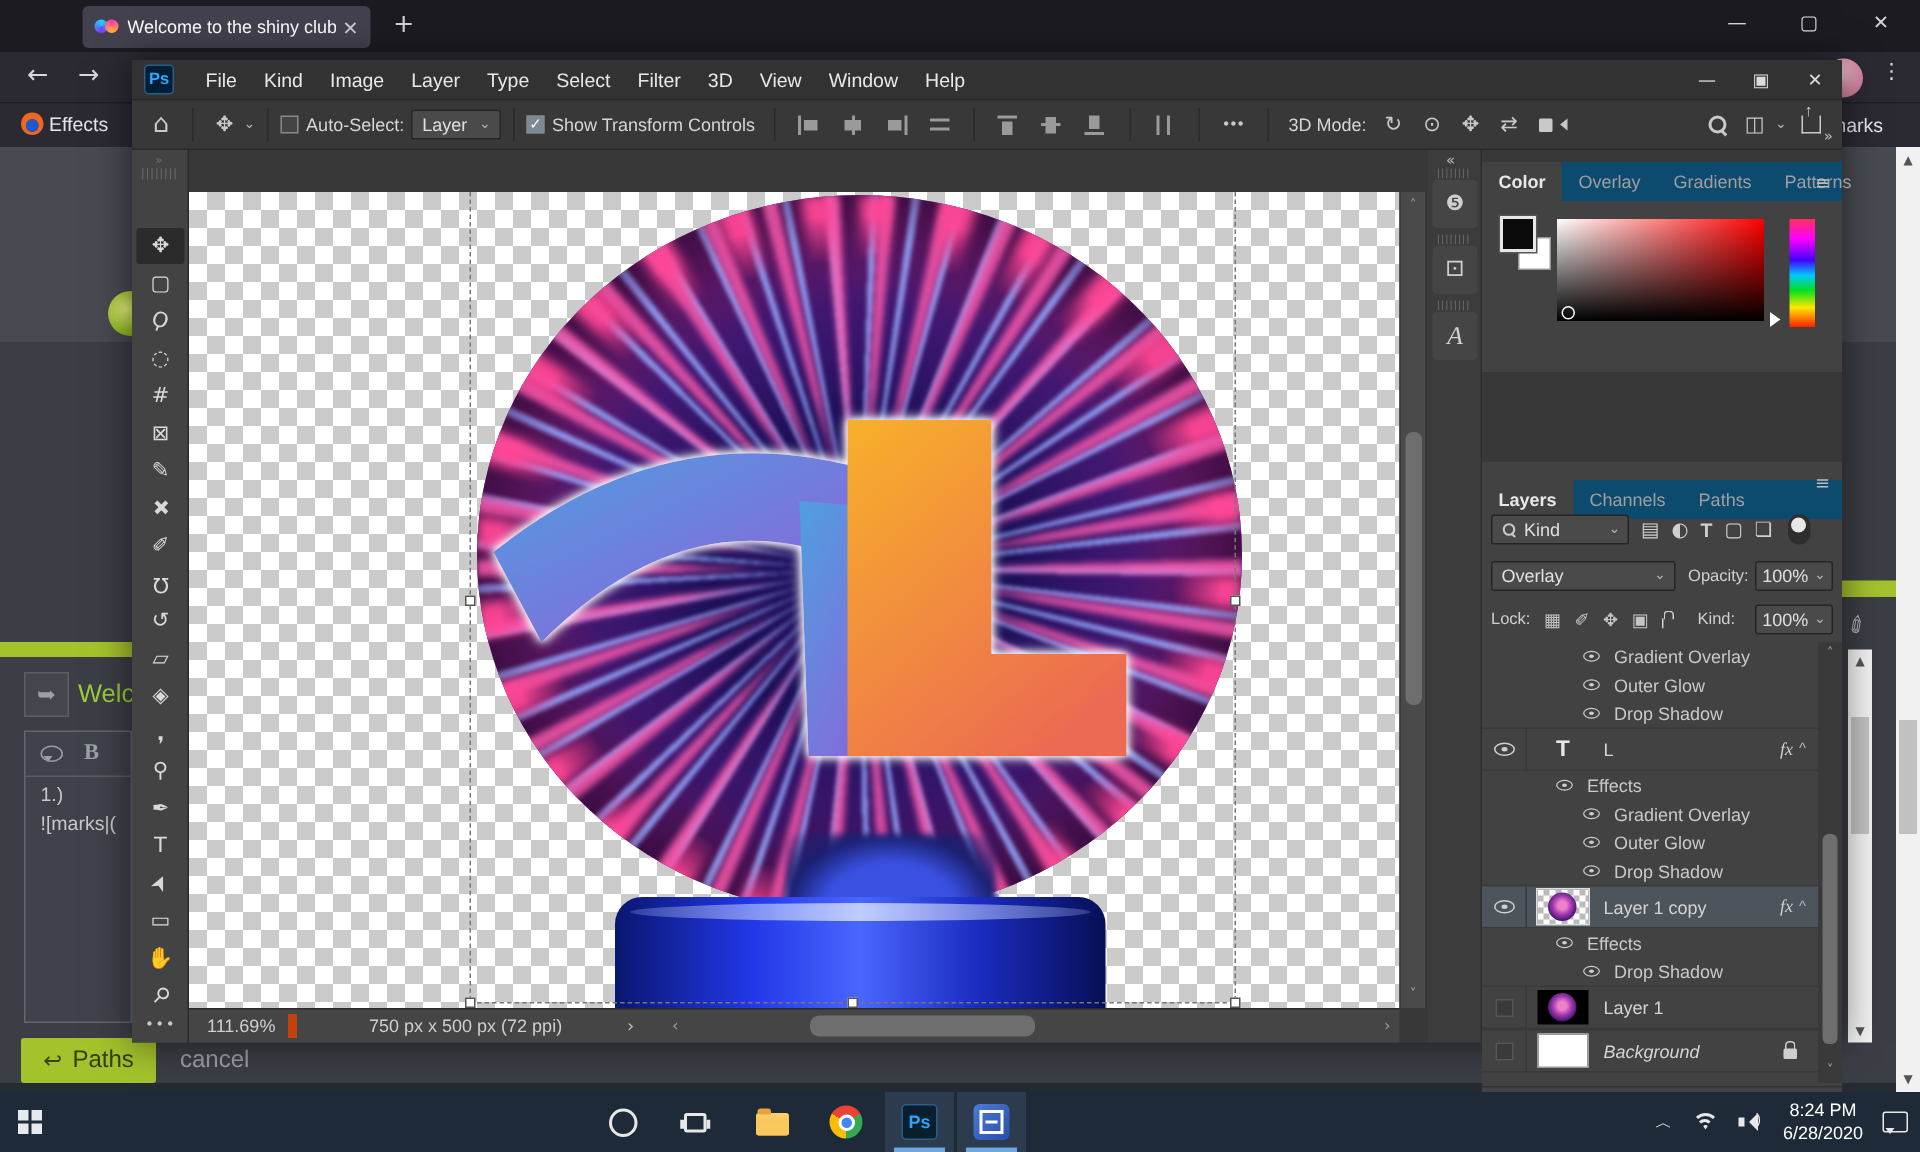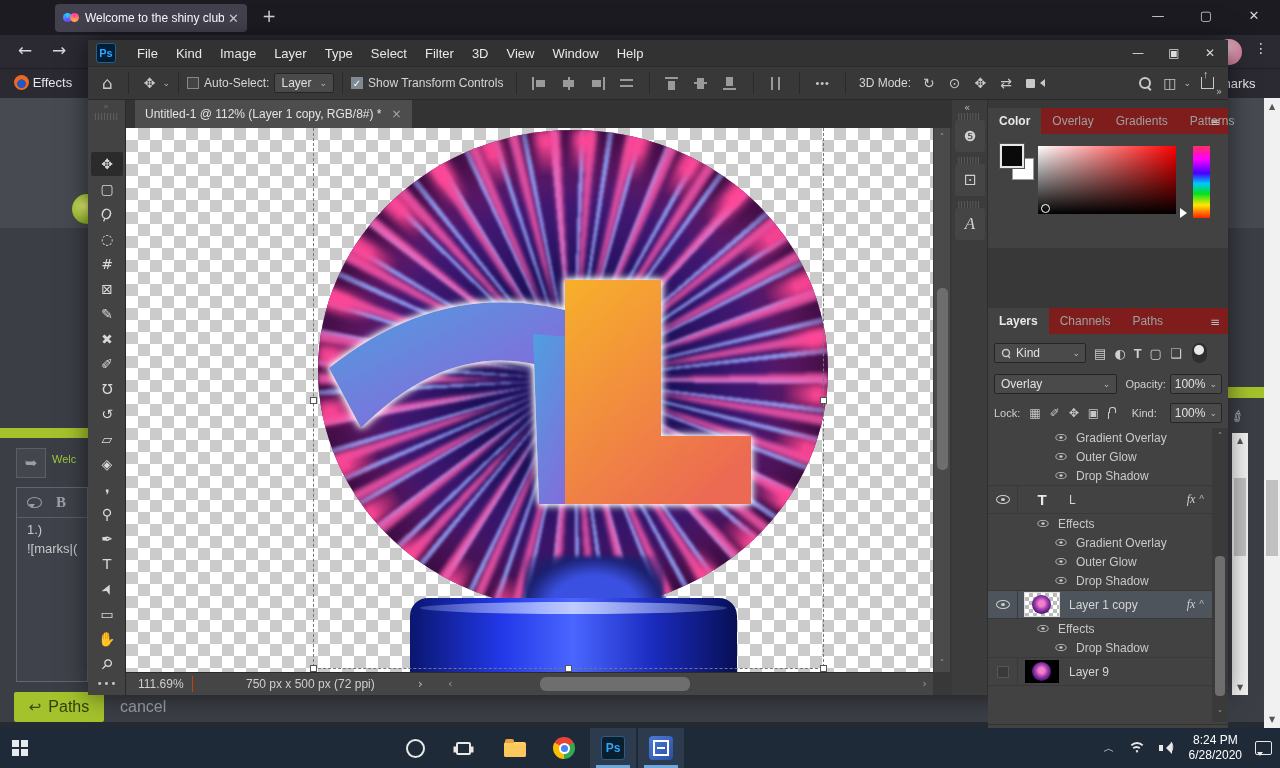--- a/index.html
+++ b/index.html
@@ -32,21 +32,21 @@
   #bm-getting { position:absolute; left:14px; top:6px; color:#e6e6ea; font-size:13px; }
   #bm-right { position:absolute; left:1220px; top:7px; color:#e6e6ea; font-size:13px; }
 
   #page { position:absolute; left:0; top:98px; width:1280px; height:624px; background:#3b3e45; }
   #page-header { position:absolute; left:0; top:0; width:1280px; height:130px; background:#474a51; }
   #page-avatar { position:absolute; left:72px; top:96px; width:30px; height:30px; border-radius:50%;
     background:radial-gradient(circle at 40% 40%, #e9f27a, #9ec22f 55%, #6f9410); }
   .greenbar { position:absolute; background:#a4c22c; }
   #reply-hd-icon { position:absolute; left:16px; top:350px; width:30px; height:30px; background:#43464d;
     border:1px solid #5a5e66; color:#9aa0a6; text-align:center; line-height:28px; font-size:15px; }
-  #reply-hd-text { position:absolute; left:52px; top:355px; color:#9ccb3b; font-size:11px; }
+  #reply-hd-text { position:absolute; left:52px; top:355px; color:#9ccb3b; font-size:17px; }
   #editor { position:absolute; left:16px; top:389px; width:72px; height:195px; background:#3f424a;
     border:1px solid #62666e; }
   #editor .etools { height:30px; border-bottom:1px solid #5a5e66; display:flex; align-items:center; gap:14px; padding-left:10px; }
   .bubble { width:15px; height:11px; border:1.5px solid #9aa0a6; border-radius:50%; position:relative; }
   .bubble::after { content:''; position:absolute; left:1px; bottom:-4px; border:3px solid transparent; border-top:4px solid #9aa0a6; }
   .boldbtn { color:#9aa0a6; font-weight:bold; font-size:15px; font-family:"Liberation Serif",serif; }
   .eline { color:#c8c8c8; font-size:13px; padding:4px 0 0 10px; white-space:nowrap; }
   #reply-btn { position:absolute; left:14px; top:594px; width:90px; height:30px; background:#a4c22c;
     border-radius:2px; color:#333f0e; font-size:16px; display:flex; align-items:center; justify-content:center; gap:7px; }
   #reply-btn .rarrow { font-size:15px; color:#3a4418; }
@@ -139,37 +139,37 @@
   #logo-svg { position:absolute; left:195px; top:138px; }
 
   
   #vscroll { position:absolute; left:845px; top:88px; width:17px; height:544px; background:#4a4a4a; border-left:1px solid #3a3a3a; }
   #vscroll .arr { position:absolute; left:0; width:100%; text-align:center; color:#9f9f9f; font-size:9px; }
   #vscroll .thumb { position:absolute; left:3px; width:11px; background:#6e6e6e; border-radius:5px; }
 
   
   #ps-status { position:absolute; left:38px; top:632px; width:807px; height:23px; background:#454545; border-top:1px solid #2a2a2a;
     color:#cfcfcf; font-size:12px; }
-  #zoom-field { position:absolute; left:4px; top:3px; padding:1px 8px; border-right:1px solid #c2410c; }
+  #zoom-field { position:absolute; left:4px; top:3px; padding:1px 8px; border-right:6px solid #c2410c; }
   #doc-info { position:absolute; left:120px; top:4px; }
   #status-chev { position:absolute; left:292px; top:4px; color:#bdbdbd; }
   #hs-left { position:absolute; left:322px; top:4px; color:#9a9a9a; font-size:11px; }
   #hs-right { position:absolute; right:6px; top:4px; color:#9a9a9a; font-size:11px; }
   #hs-thumb { position:absolute; left:414px; top:4px; width:150px; height:14px; background:#6e6e6e; border-radius:6px; }
 
   
   #dock { position:absolute; left:864px; top:60px; width:36px; height:595px; background:#3c3c3c; border-right:1px solid#2e2e2e; }
   .dockbtn { position:absolute; left:3px; width:30px; height:32px; background:#454545; border-radius:3px;
     color:#cfcfcf; text-align:center; line-height:32px; font-size:14px; }
   .dockgrip { position:absolute; left:6px; color:#6d6d6d; font-size:7px; letter-spacing:1px; }
   .collapser { position:absolute; color:#b9b9b9; font-size:10px; }
 
   
   #panels { position:absolute; left:900px; top:60px; width:240px; height:595px; background:#383838; }
-  .panel-tabs { position:absolute; left:0; width:100%; height:26px; background:#7f1d1d; display:flex; }
+  .panel-tabs { position:absolute; left:0; width:100%; height:26px; background:#0c4a6e; display:flex; }
   .ptab { padding:0 11px; line-height:26px; font-size:12px; color:#9f9f9f; }
   .ptab.active { background:#424242; color:#e8e8e8; font-weight:bold; }
   .pmenu { position:absolute; right:8px; top:7px; color:#bdbdbd; font-size:12px; }
   #color-panel { position:absolute; left:0; top:8px; width:240px; height:140px; background:#424242; }
   #fgbg { position:absolute; left:12px; top:36px; width:40px; height:44px; }
   #bg-sw { position:absolute; left:12px; top:14px; width:22px; height:22px; background:#fff; border:1px solid #999; }
   #fg-sw { position:absolute; left:0; top:0; width:24px; height:24px; background:#0a0a0a; border:2px solid #e8e8e8; outline:1px solid #555; }
   #sat-box { position:absolute; left:50px; top:38px; width:138px; height:68px;
     background:linear-gradient(to bottom, rgba(0,0,0,0) 0%, #000 100%), linear-gradient(to right, #fff, #f00); }
   #sat-cursor { position:absolute; left:53px; top:96px; width:9px; height:9px; border:1.5px solid #fff; border-radius:50%; }
@@ -445,26 +445,20 @@
         <div class="tool glyph" style="top: 427px;"><i>✒</i></div>
         <div class="tool glyph" style="top: 452px;"><i>T</i></div>
         <div class="tool glyph" style="top: 477px;"><i style="transform: rotate(-65deg);">➤</i></div>
         <div class="tool glyph" style="top: 502px;"><i>▭</i></div>
         <div class="tool glyph" style="top: 527px;"><i>✋</i></div>
         <div class="tool glyph" style="top: 552px;"><i style="transform: rotate(45deg);">⚲</i></div>
       </div>
     <div id="tools-more" class="glyph" style="top:578px;font-size:10px;letter-spacing:1px">•••</div>
   </div>
 
-  <div id="ps-tabbar">
-    <div id="doc-tab">
-      <span>Untitled-1 @ 112% (Layer 1 copy, RGB/8#) *</span>
-      <span class="x glyph">×</span>
-    </div>
-  </div>
 
   <div id="canvas">
     <div id="ball">
       <div class="layer" id="rays-blue"></div>
       <div class="layer" id="rays-pink"></div>
       <div class="layer" id="blobring"></div>
       <div class="layer" id="ball-rim"></div>
     </div>
     <div id="core"></div>
     <div id="neck"></div>
@@ -539,21 +533,21 @@
         <div id="bg-sw"></div>
         <div id="fg-sw"></div>
       </div>
       <div id="sat-box"></div>
       <div id="sat-cursor"></div>
       <div id="hue-bar"></div>
       <div id="hue-marker"></div>
     </div>
 
     <div id="layers-panel">
-      <div class="panel-tabs" style="top:0" id="layers-tabs">
+      <div class="panel-tabs" style="top:12px" id="layers-tabs">
           <span class="ptab active">Layers</span>
           <span class="ptab">Channels</span>
           <span class="ptab">Paths</span>
         </div>
       <span class="pmenu glyph">≡</span>
       <div id="filter-row">
         <div id="kind-select">
           <span class="mag" style="transform:scale(0.7)"></span>
           <span>Kind</span>
             <span class="sp"></span>
@@ -677,21 +671,29 @@
             </span>
             <span>Drop Shadow</span>
           </div>
           <div class="lrow">
             <span class="eyecol">
               <span class="eyebox"></span>
             </span>
             <span class="lthumb black">
               <span class="miniball"></span>
             </span>
-            <span class="lname">Layer 9</span>
+            <span class="lname">Layer 1</span>
+          </div>
+          <div class="lrow">
+            <span class="eyecol">
+              <span class="eyebox"></span>
+            </span>
+            <span class="lthumb white"></span>
+            <span class="lname italic">Background</span>
+            <span class="csslock" style="margin-right: 14px;"></span>
           </div>
         </div>
       <div id="lp-scroll">
         <span class="arr glyph" style="top:3px">˄</span>
         <div class="thumb" style="top:128px;height:140px"></div>
         <span class="arr glyph" style="bottom:3px">˅</span>
       </div>
       <div id="lp-bottom">
         <span class="dim glyph">⚭</span>
         <span class="fx">fx</span>

